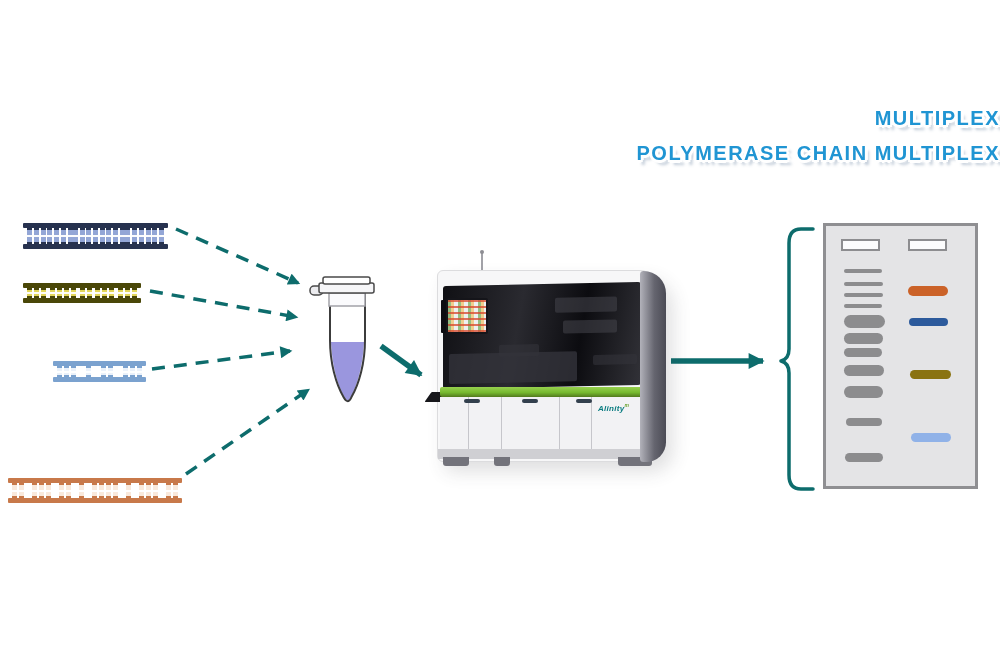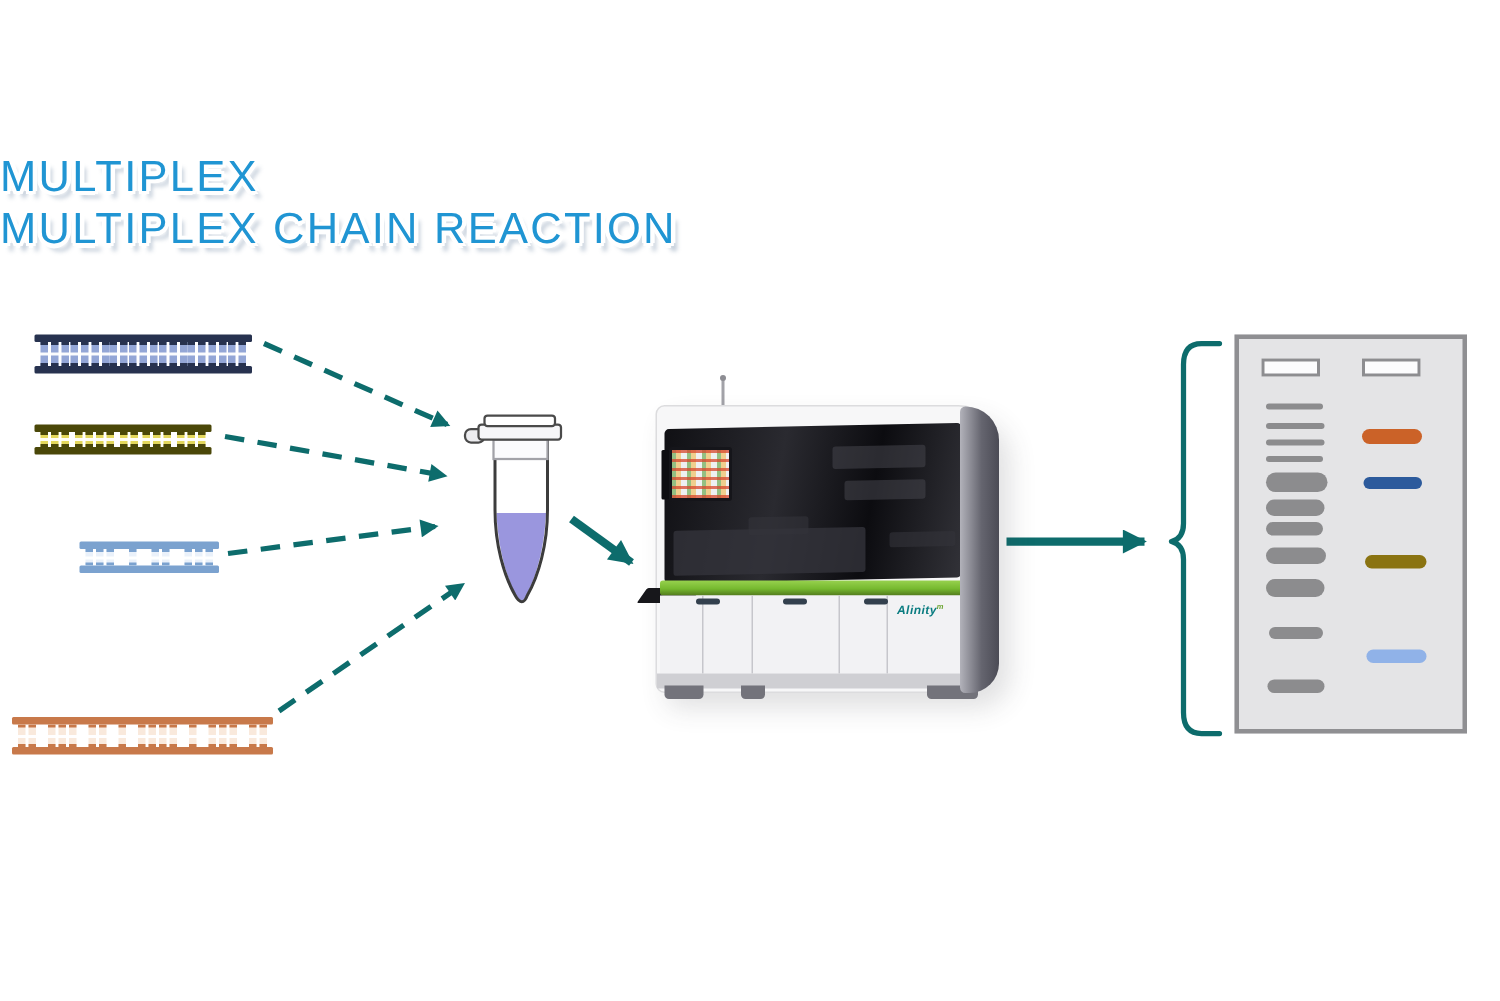--- a/index.html
+++ b/index.html
@@ -7,22 +7,22 @@
     --title-blue:#2095d3;
     --gel-gray:#8c8c8e;
   }
   *{margin:0;padding:0;box-sizing:border-box;}
   body{
     width:1000px;height:667px;background:#ffffff;overflow:hidden;position:relative;
     font-family:"Liberation Sans", sans-serif;
   }
   
   .title{
-    position:absolute;top:101px;left:0;right:0;text-align:left;
-    font-weight:normal;font-size:29px;line-height:35px;letter-spacing:1.5px;
+    position:absolute;top:101px;left:0;right:0;text-align:right;
+    font-weight:bold;font-size:20px;line-height:35px;letter-spacing:1.5px;
     color:var(--title-blue);
     text-shadow:
       -2px -2px 0 #fff, 2px -2px 0 #fff, -2px 2px 0 #fff, 2px 2px 0 #fff,
       -3px 0 0 #fff, 3px 0 0 #fff, 0 -3px 0 #fff, 0 3px 0 #fff,
       4px 5px 3px rgba(110,135,165,.45);
   }
   
   .dna{position:absolute;display:flex;flex-direction:column;}
   .dna .rail{height:5px;background:var(--rail);border-radius:1px;}
   .dna .rungs{flex:1;display:flex;justify-content:space-between;align-items:stretch;
@@ -81,21 +81,21 @@
       background:#e4e4e6;border:3px solid #8f8f92;}
   .gel .well{position:absolute;background:#fcfcfd;border:2px solid #8d8d90;}
   .gel .band{position:absolute;background:var(--gel-gray);border-radius:20px;}
   .gel .sband{position:absolute;border-radius:20px;}
 </style>
 </head>
 <body>
 
 <div class="title">
   <div>MULTIPLEX</div>
-  <div>MULTIPLEX CHAIN REACTION</div>
+  <div>POLYMERASE CHAIN MULTIPLEX</div>
 </div>
 
 <div id="dna-layer">
     <div class="dna" style="left: 23px; top: 223px; width: 145px; height: 26px; --rail: #27324f; --rung: #93a6d6;">
       <div class="rail"></div>
       <div class="rungs">
         <span class="rgroup">
           <i class="rung"></i>
           <i class="rung"></i>
           <i class="rung"></i>

